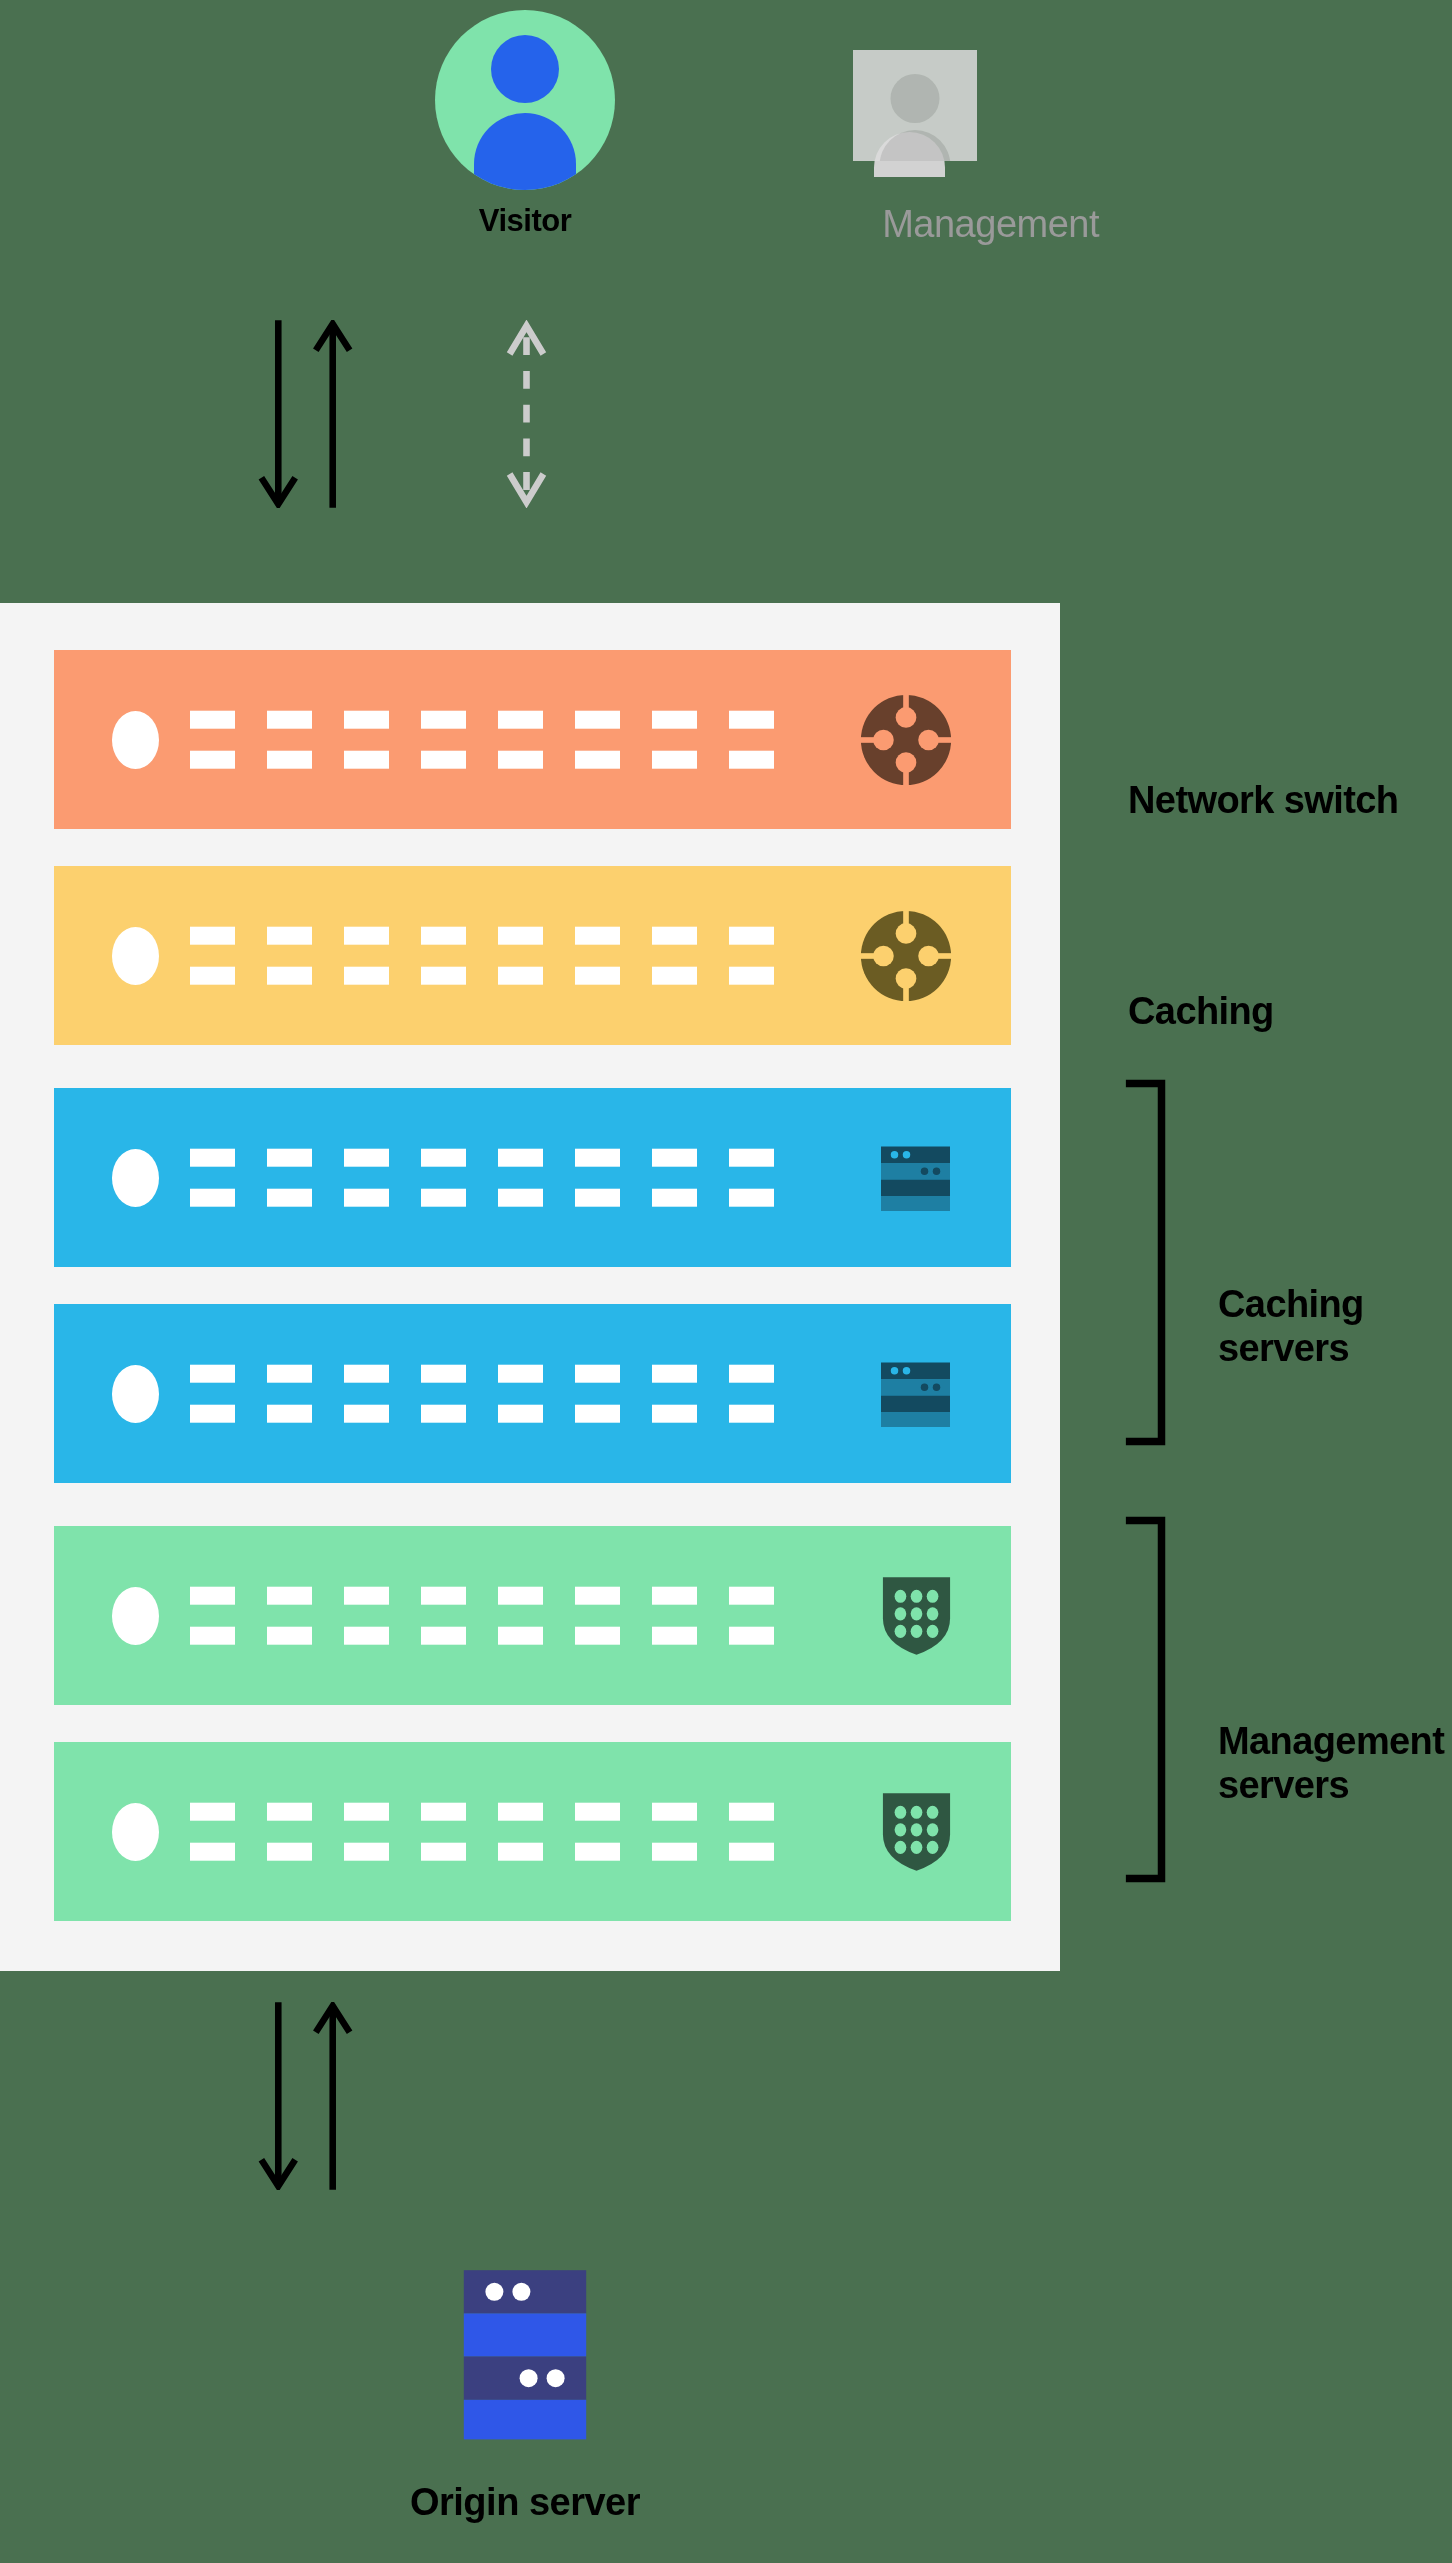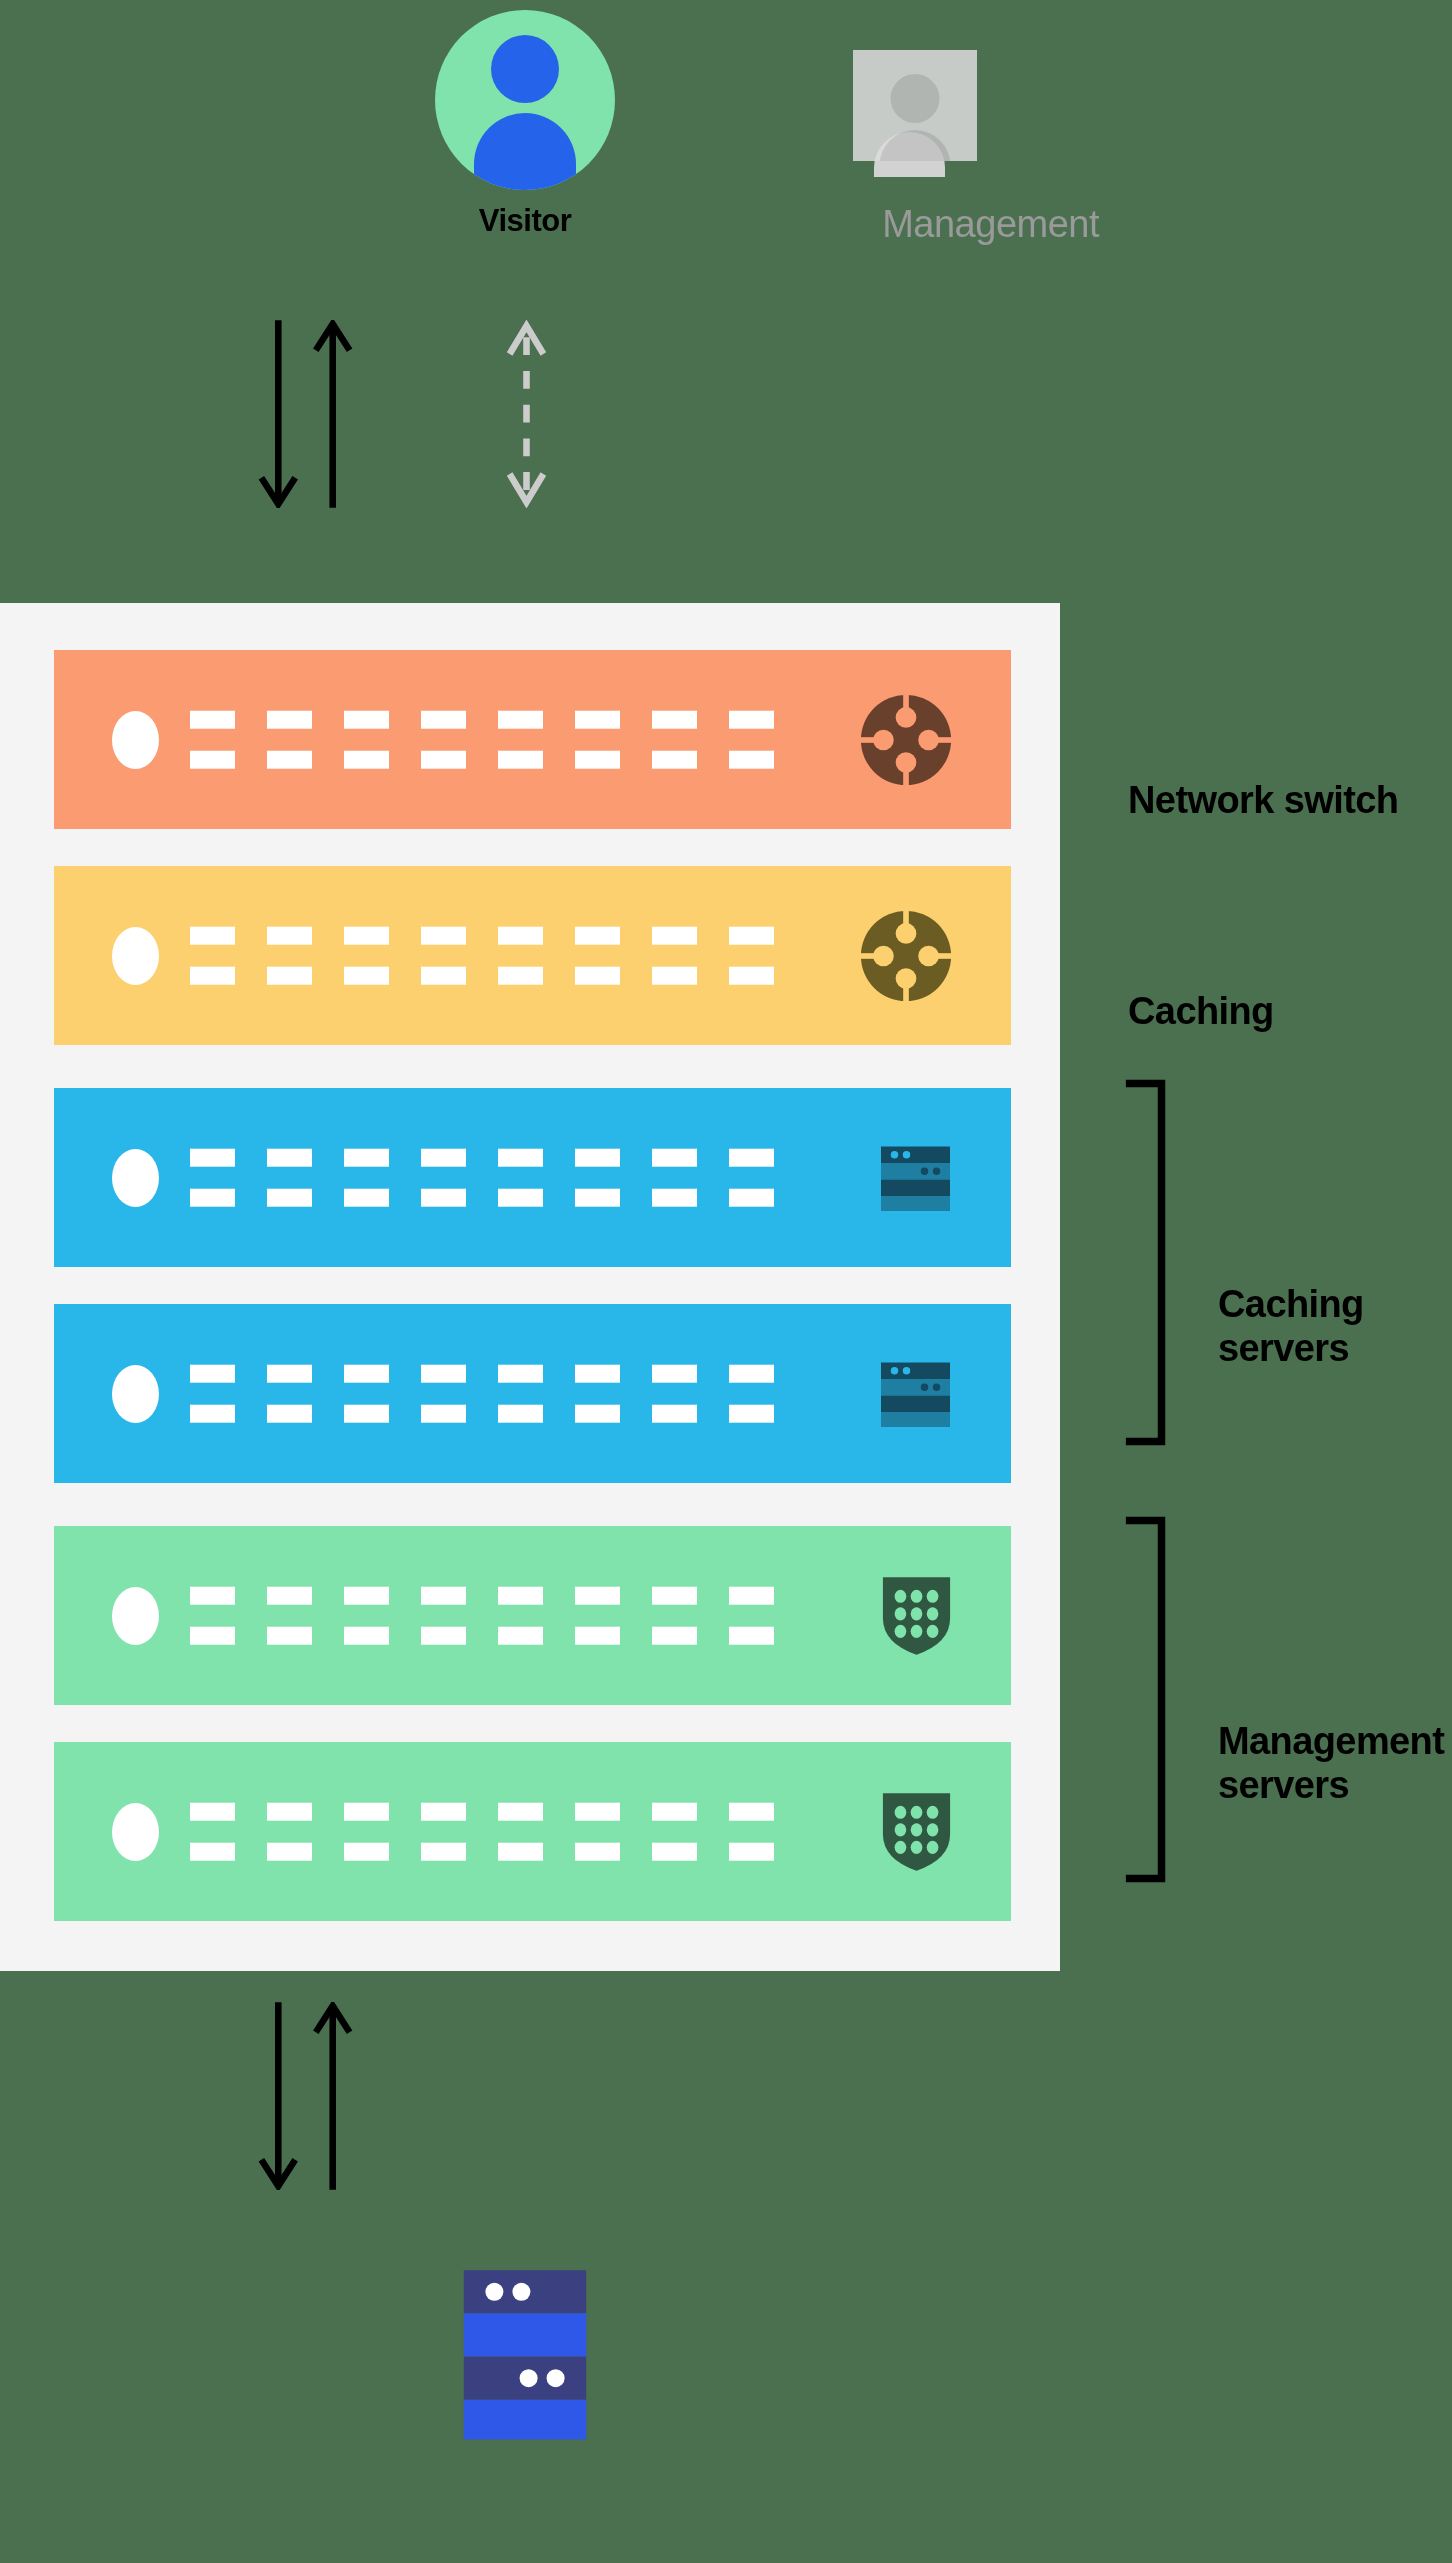--- a/index.html
+++ b/index.html
@@ -403,15 +403,16 @@
   <svg class="origin-icon" viewBox="0 0 100 100" style="width:180px;height:180px;left:435px;top:2263px;">
     <rect x="16" y="4" width="68" height="24" fill="#3b4080"></rect>
     <circle cx="33" cy="16" r="5" fill="#ffffff"></circle>
       <circle cx="48" cy="16" r="5" fill="#ffffff"></circle>
     <rect x="16" y="28" width="68" height="24" fill="#2f57e8"></rect>
     <rect x="16" y="52" width="68" height="24" fill="#3b4080"></rect>
     <circle cx="52" cy="64" r="5" fill="#ffffff"></circle>
       <circle cx="67" cy="64" r="5" fill="#ffffff"></circle>
     <rect x="16" y="76" width="68" height="22" fill="#2f57e8"></rect>
   </svg>
+  <div class="origin-label">Origin server</div>
 
 </div>
 
 
 </body></html>

